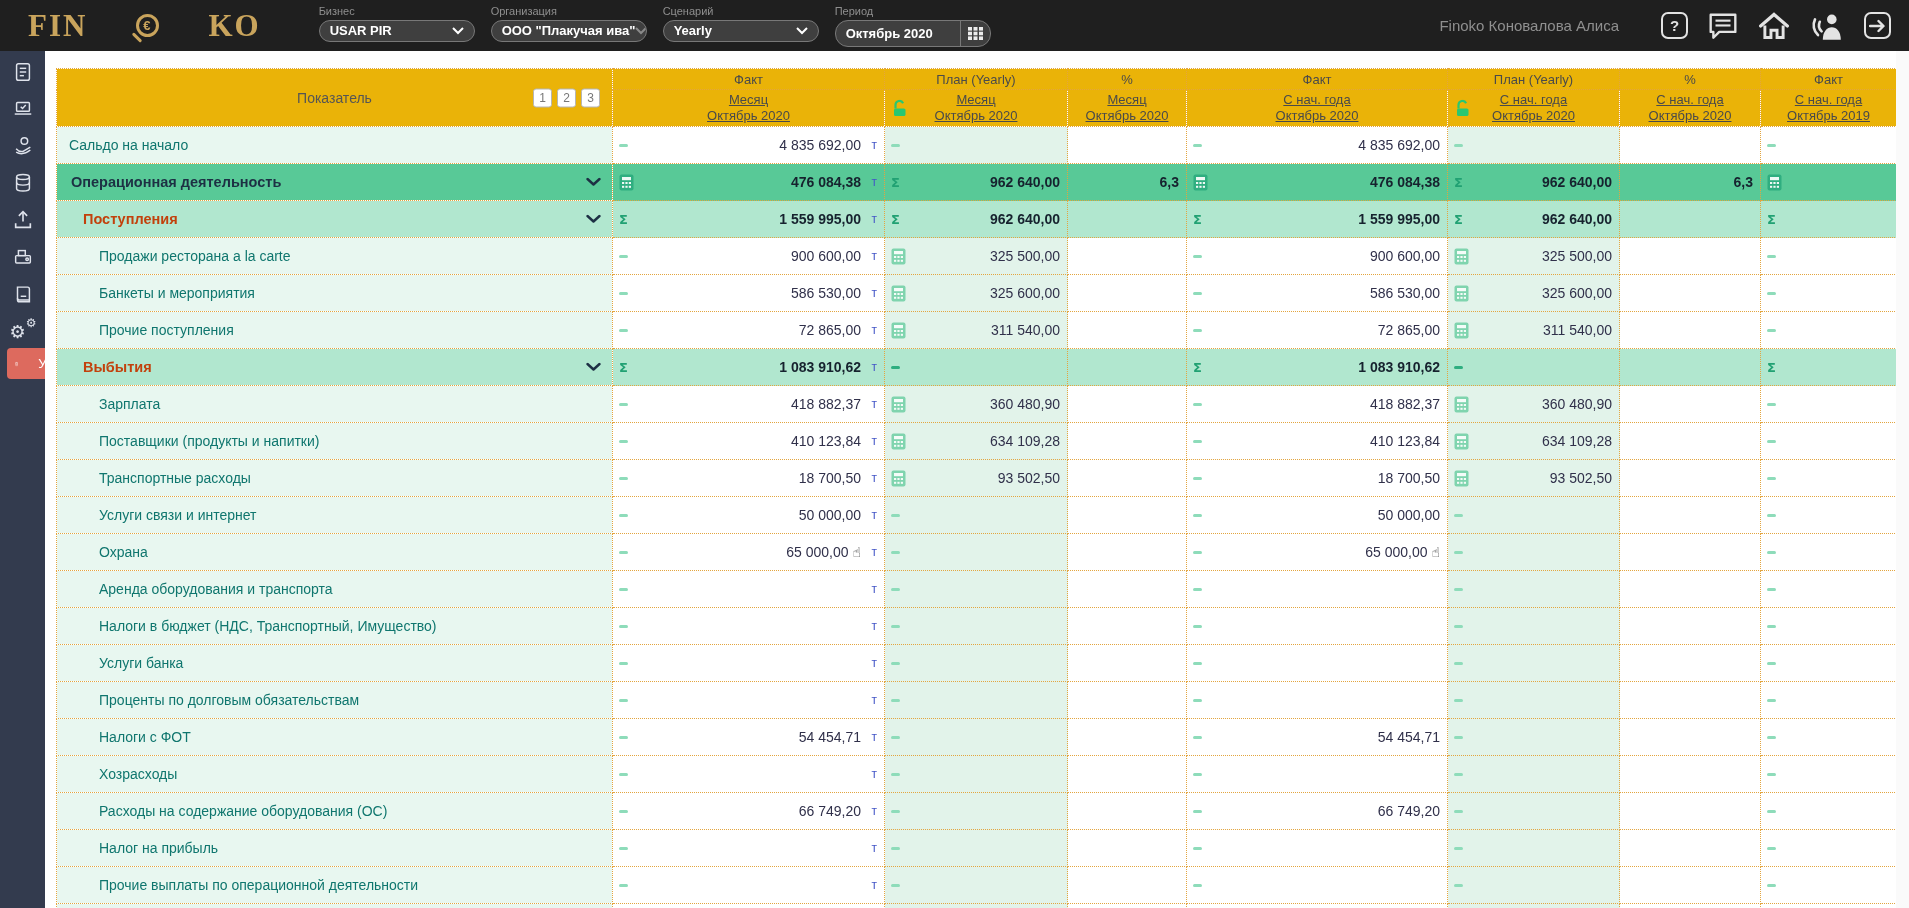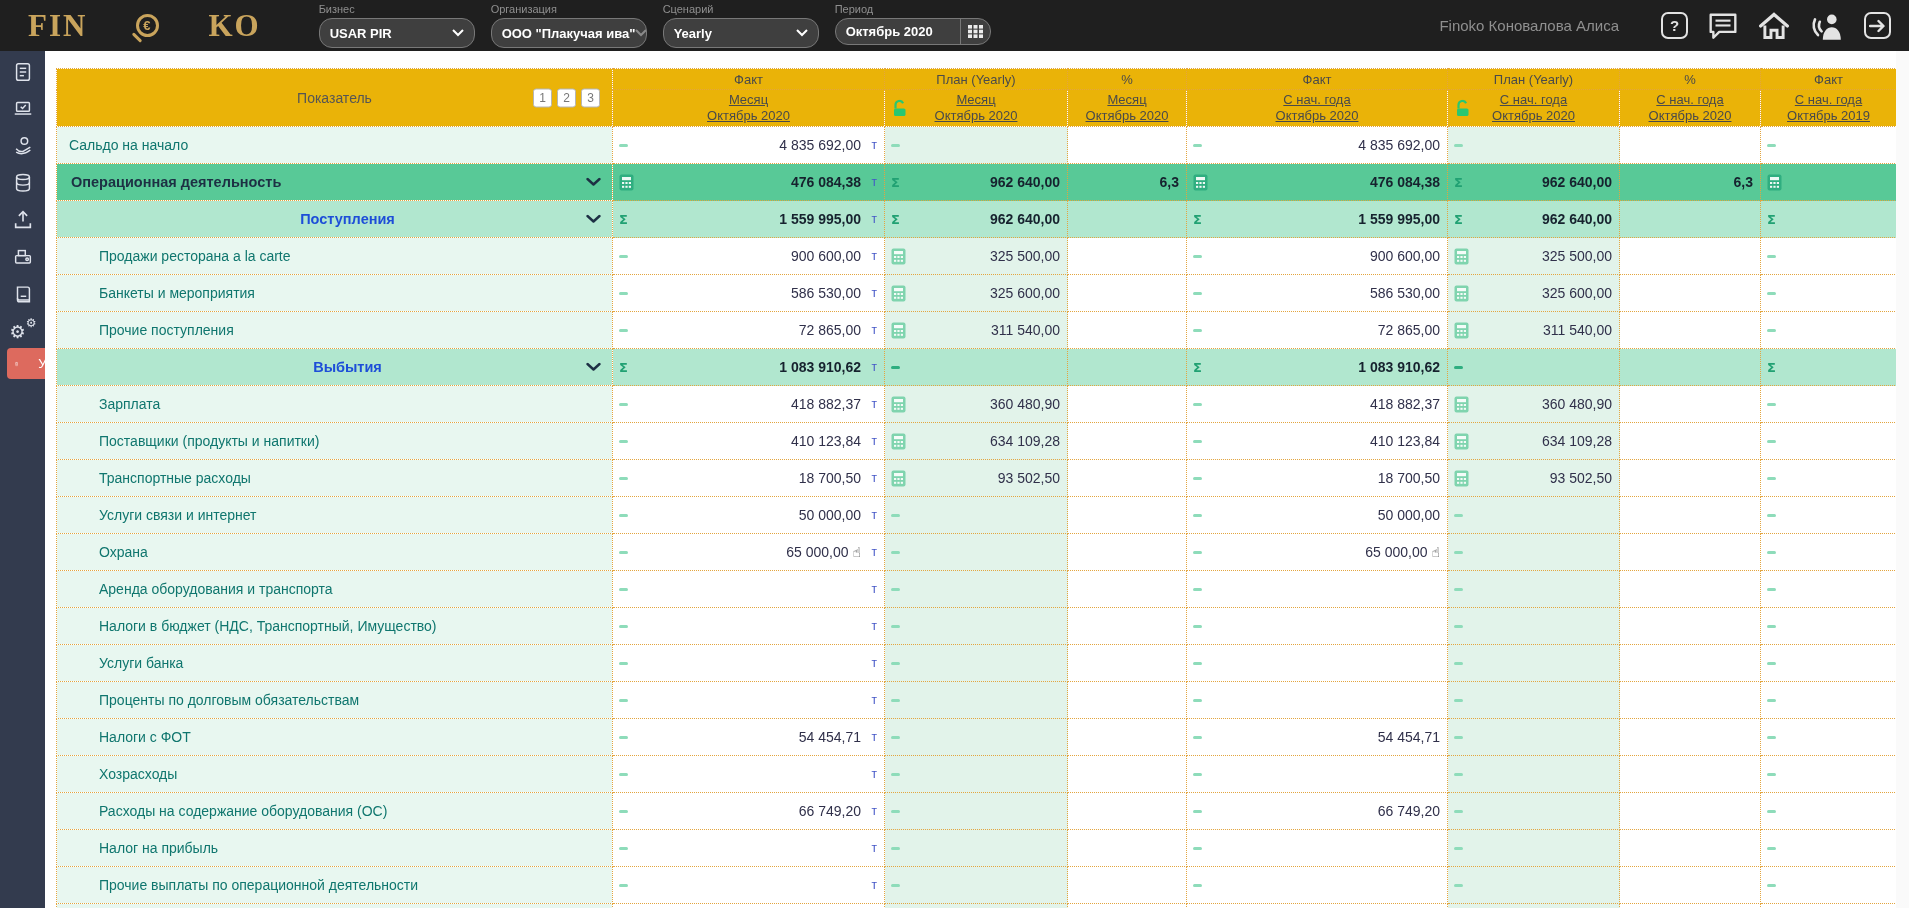--- a/index.html
+++ b/index.html
@@ -12,21 +12,21 @@
           color:#c9a45c; letter-spacing:2px; display:flex; align-items:center; white-space:nowrap;gap:48px; }
   .logo-o { display:inline-block; width:23px; height:23px; border:3px solid #c9a45c; border-radius:50%;
             position:relative; margin:0 1px; }
   .logo-o::after { content:""; position:absolute; width:12px; height:3px; background:#c9a45c;
                    bottom:-5px; left:-8px; transform:rotate(45deg); border-radius:2px; }
   .logo-eur { position:absolute; inset:0; display:flex; align-items:center; justify-content:center;
               font-size:13px; font-family:"Liberation Sans",sans-serif; font-weight:bold; }
   .filters { margin-left:58px; display:flex; gap:16px; }
   .filter { width:156px; }
   .filter-label { font-size:11px; color:#8f8f8f; margin-bottom:3px; display:block; }
-  .select { height:30px; background:#3f3f3f; border:1px solid #787878; border-radius:13px;
+  .select { height:22px; background:#3f3f3f; border:1px solid #787878; border-radius:13px;
             display:flex; align-items:center; padding:0 10px; color:#fff; font-weight:bold;
             font-size:13px; cursor:pointer; white-space:nowrap; overflow:hidden; }
   .select .chev { margin-left:auto; display:flex; }
   .select.muted .chev svg path { stroke:#8a8a8a; }
   .period-wrap { display:flex; height:27px; border:1px solid #787878; border-radius:13px; overflow:hidden; background:#3f3f3f; }
   .period-value { flex:1; display:flex; align-items:center; padding:0 10px; color:#fff; font-weight:bold; font-size:13px; }
   .cal-btn { width:30px; border-left:1px solid #787878; display:flex; align-items:center; justify-content:center; cursor:pointer; }
   .top-right { margin-left:auto; display:flex; align-items:center; gap:20px; padding-right:18px; }
   .user-name { color:#8f8f8f; font-size:15px; margin-right:22px; }
   .tb-icon { display:flex; align-items:center; justify-content:center; cursor:pointer; }
@@ -64,21 +64,21 @@
   tbody td { height:36px; padding:0; font-size:14px; color:#30304a; background:#fff; }
   td.lbl { background:#e8f7f0; color:#0f766e; position:relative; }
   td.plan { background:#e2f3ea; }
   tr.plain td.lbl { padding-left:12px; }
   tr.group1 td.lbl { padding-left:14px; }
   tr.group2 td.lbl { padding-left:26px; }
   tr.item td.lbl { padding-left:42px; }
   tr.group1 td { background:#58c997; font-weight:bold; color:#16222e; }
   tr.group1 td.lbl { color:#1d3044; font-size:14.5px; }
   tr.group2 td { background:#b1e7cf; font-weight:bold; color:#16222e; }
-  tr.group2 td.lbl { color:#1d4ed8; font-size:14.5px;text-align:center; }
+  tr.group2 td.lbl { color:#c2410c; font-size:14.5px; }
   .chevron { position:absolute; right:11px; top:50%; transform:translateY(-50%); display:flex; cursor:pointer; }
 
   .cf { display:flex; align-items:center; height:36px; padding:0 7px 0 6px; }
   .ci { width:22px; flex:none; display:flex; align-items:center; }
   .dash { width:9px; height:3px; border-radius:1.5px; background:#8edcba; }
   tr.group1 .dash, tr.group2 .dash { background:#2fae80; }
   .sig { font-size:13px; font-weight:bold; color:#45c08f; font-family:"DejaVu Sans",sans-serif; }
   tr.group1 .sig, tr.group2 .sig { color:#21a173; }
   .ci-calc { color:#7fd4ae; display:flex; }
   tr.group1 .ci-calc { color:#2fae80; }

